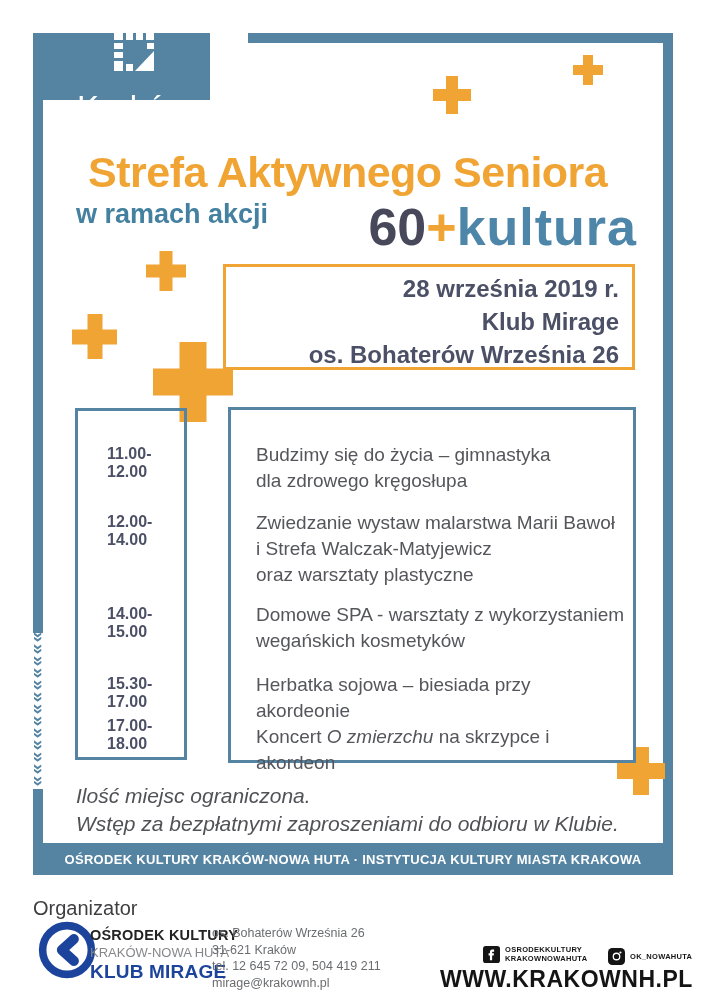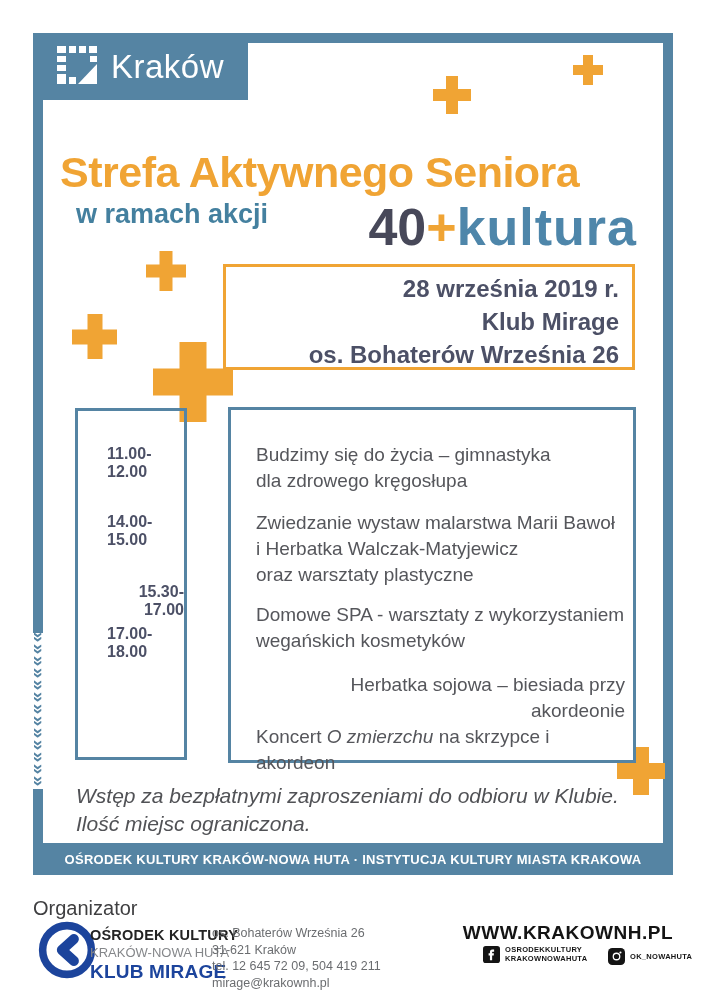--- a/index.html
+++ b/index.html
@@ -11,43 +11,43 @@
     --gray-text:#55565b;
     --navy:#1c449c;
   }
   *{margin:0;padding:0;box-sizing:border-box;}
   html,body{background:#e8e8e8;}
   .page{
     position:relative;width:707px;height:1000px;background:#ffffff;
     font-family:"Liberation Sans",sans-serif;overflow:hidden;margin:0 auto;
   }
   
-  .banner-krakow{position:absolute;left:33px;top:33px;width:215px;height:67px;
-    background:var(--teal);display:flex;align-items:center;gap:14px;padding-left:24px;}
+  .banner-krakow{position:absolute;left:33px;top:33px;width:177px;height:67px;
+    background:var(--teal);display:flex;align-items:center;gap:14px;padding-left:24px;flex-direction:column;}
   .banner-krakow .kr-label{color:#fff;font-size:33px;font-weight:400;letter-spacing:0.5px;}
   .frame-top{position:absolute;left:248px;top:33px;width:425px;height:10px;background:var(--teal);}
   .frame-right{position:absolute;left:663px;top:43px;width:10px;height:800px;background:var(--teal);}
   .frame-left-top{position:absolute;left:33px;top:100px;width:10px;height:533px;background:var(--teal);}
   .frame-left-bottom{position:absolute;left:33px;top:789px;width:10px;height:54px;background:var(--teal);}
   .chevron-strip{position:absolute;left:27px;top:632px;width:24px;height:156px;
     display:flex;flex-direction:column;align-items:center;}
   .chev{display:block;height:12px;line-height:10px;}
   .chev::before{content:"\00BB";display:inline-block;transform:rotate(90deg);
     color:var(--teal);font-weight:bold;font-size:19px;}
   .band-bottom{position:absolute;left:33px;top:843px;width:640px;height:32px;background:var(--teal);
     color:#fff;font-size:13px;font-weight:bold;letter-spacing:0.3px;
     display:flex;align-items:center;justify-content:center;white-space:nowrap;}
   
   .plus{position:absolute;}
   .plus::before{content:"";position:absolute;left:0;top:50%;transform:translateY(-50%);
     width:100%;height:var(--t);background:var(--orange);}
   .plus::after{content:"";position:absolute;top:0;left:50%;transform:translateX(-50%);
     height:100%;width:var(--t);background:var(--orange);}
   
-  .title{position:absolute;left:60px;top:148px;color:var(--orange);
+  .title{position:absolute;left:88px;top:148px;color:var(--orange);
     font-size:43px;font-weight:bold;letter-spacing:-0.5px;white-space:nowrap;}
   .subtitle{position:absolute;left:76px;top:199px;color:#44809f;
     font-size:27px;font-weight:bold;}
   .logo60{position:absolute;left:300px;top:199px;width:337px;text-align:right;
     font-size:52px;font-weight:bold;line-height:56px;white-space:nowrap;}
   .logo60 .n60{color:var(--dark60);}
   .logo60 .pl{color:var(--orange);}
   .logo60 .ku{color:var(--blue-kultura);letter-spacing:1px;}
   
   .date-box{position:absolute;left:223px;top:264px;width:412px;height:106px;
@@ -56,37 +56,37 @@
   
   .times-box{position:absolute;left:75px;top:408px;width:112px;height:352px;
     border:3px solid var(--teal);padding:34px 0 0 29px;
     color:var(--slate);font-size:16px;font-weight:bold;}
   .program-box{position:absolute;left:228px;top:407px;width:408px;height:356px;
     border:3px solid var(--teal);padding:32px 8px 0 25px;
     color:var(--gray-text);font-size:19px;line-height:26px;}
   .row-1{min-height:68px;}
   .row-2{min-height:92px;}
   .row-3{min-height:70px;}
-  .row-4{min-height:42px;text-align:right;}
+  .row-4{min-height:42px;}
   .row-5{min-height:26px;}
   .prog-line{display:block;}
   .it{font-style:italic;}
   
   .note{position:absolute;left:76px;top:782px;width:560px;color:#515256;
     font-size:21px;font-style:italic;line-height:28px;}
   
   .organizer-label{position:absolute;left:33px;top:897px;color:#3f3f41;font-size:20px;}
   .org-logo{position:absolute;left:38px;top:921px;width:58px;height:58px;}
   .org-names{position:absolute;left:90px;top:927px;width:114px;text-align:center;white-space:nowrap;}
   .org-name-1{font-size:14.5px;font-weight:bold;color:#232323;letter-spacing:0.2px;}
   .org-name-2{font-size:13px;color:#85878a;margin-top:2px;}
   .org-name-3{font-size:19px;font-weight:bold;color:var(--navy);margin-top:1px;letter-spacing:0.2px;}
   .org-address{position:absolute;left:212px;top:925px;color:#6b6d70;font-size:12.5px;line-height:16.5px;}
-  .website{position:absolute;left:440px;top:922px;width:233px;text-align:right;
-    color:#141414;font-size:19px;font-weight:bold;letter-spacing:0.5px;}
+  .website{position:absolute;left:440px;top:966px;width:233px;text-align:right;
+    color:#141414;font-size:23px;font-weight:bold;letter-spacing:0.5px;}
   .social{position:absolute;display:flex;align-items:center;gap:5px;}
   .social-fb{left:483px;top:945px;}
   .social-ig{left:608px;top:948px;text-align:center;}
   .social .handle{color:#141414;font-size:7.5px;font-weight:bold;line-height:9px;letter-spacing:0.3px;}
   .social svg{display:block;}
 </style>
 </head>
 <body>
 
 <div class="page">
@@ -134,61 +134,62 @@
   <div class="plus" style="left:433px;top:76px;width:38px;height:38px;--t:12px;"></div>
   <div class="plus" style="left:573px;top:55px;width:30px;height:30px;--t:10px;"></div>
   <div class="plus" style="left:146px;top:251px;width:40px;height:40px;--t:13px;"></div>
   <div class="plus" style="left:72px;top:314px;width:45px;height:45px;--t:15px;"></div>
   <div class="plus" style="left:153px;top:342px;width:80px;height:80px;--t:27px;"></div>
   <div class="plus" style="left:617px;top:747px;width:48px;height:48px;--t:16px;"></div>
 
   <div class="title">Strefa Aktywnego Seniora</div>
   <div class="subtitle">w ramach akcji</div>
   <div class="logo60">
-    <span class="n60">40</span><span class="pl">+</span><span class="ku">kultura</span>
+    <span class="n60">60</span><span class="pl">+</span><span class="ku">kultura</span>
   </div>
 
   <div class="date-box">
     <div>28 września 2019 r.</div>
     <div>Klub Mirage</div>
     <div>os. Bohaterów Września 26</div>
   </div>
 
   <div class="times-box">
     <div class="row-1">11.00-12.00</div>
+    <div class="row-2">12.00-14.00</div>
     <div class="row-3">14.00-15.00</div>
     <div class="row-4">15.30-17.00</div>
     <div class="row-5">17.00-18.00</div>
   </div>
 
   <div class="program-box">
     <div class="row-1">
       <span class="prog-line">Budzimy się do życia – gimnastyka</span>
       <span class="prog-line">dla zdrowego kręgosłupa</span>
     </div>
     <div class="row-2">
       <span class="prog-line">Zwiedzanie wystaw malarstwa Marii Bawoł</span>
-      <span class="prog-line">i Herbatka Walczak-Matyjewicz</span>
+      <span class="prog-line">i Strefa Walczak-Matyjewicz</span>
       <span class="prog-line">oraz warsztaty plastyczne</span>
     </div>
     <div class="row-3">
       <span class="prog-line">Domowe SPA - warsztaty z wykorzystaniem</span>
       <span class="prog-line">wegańskich kosmetyków</span>
     </div>
     <div class="row-4">
       <span class="prog-line">Herbatka sojowa – biesiada przy akordeonie</span>
     </div>
     <div class="row-5">
       <span>Koncert </span><span class="it">O zmierzchu</span><span> na skrzypce i akordeon</span>
     </div>
   </div>
 
   <div class="note">
+    <div>Ilość miejsc ograniczona.</div>
     <div>Wstęp za bezpłatnymi zaproszeniami do odbioru w Klubie.</div>
-    <div>Ilość miejsc ograniczona.</div>
   </div>
 
   <div class="band-bottom">OŚRODEK KULTURY KRAKÓW-NOWA HUTA · INSTYTUCJA KULTURY MIASTA KRAKOWA</div>
 
   <div class="organizer-label">Organizator</div>
 
   <div class="org-logo">
     <svg width="58" height="58" viewBox="0 0 100 100">
       <circle cx="50" cy="50" r="42" fill="none" stroke="#1c449c" stroke-width="13"></circle>
       <path d="M62 31 L41 50 L62 69" fill="none" stroke="#1c449c" stroke-width="17" stroke-linecap="round" stroke-linejoin="round"></path>

